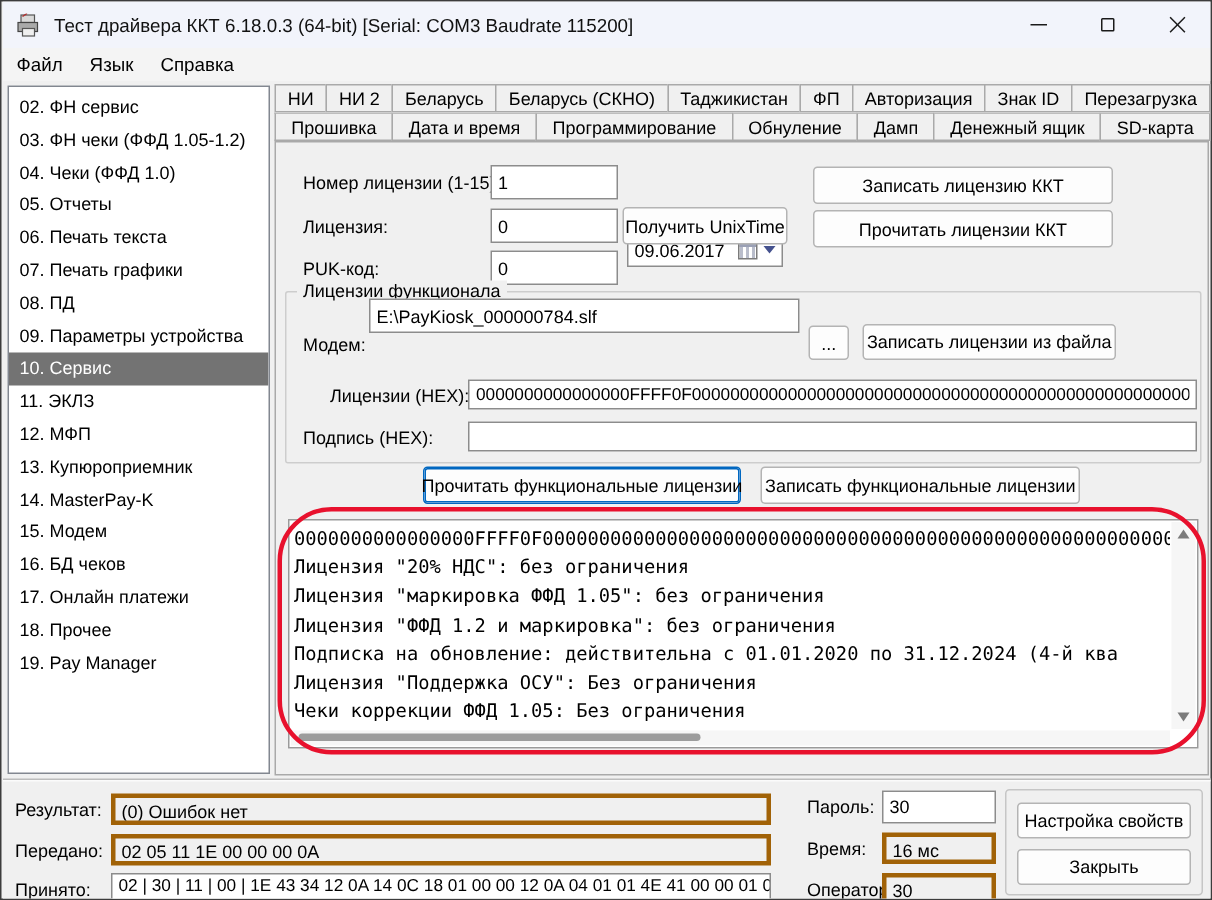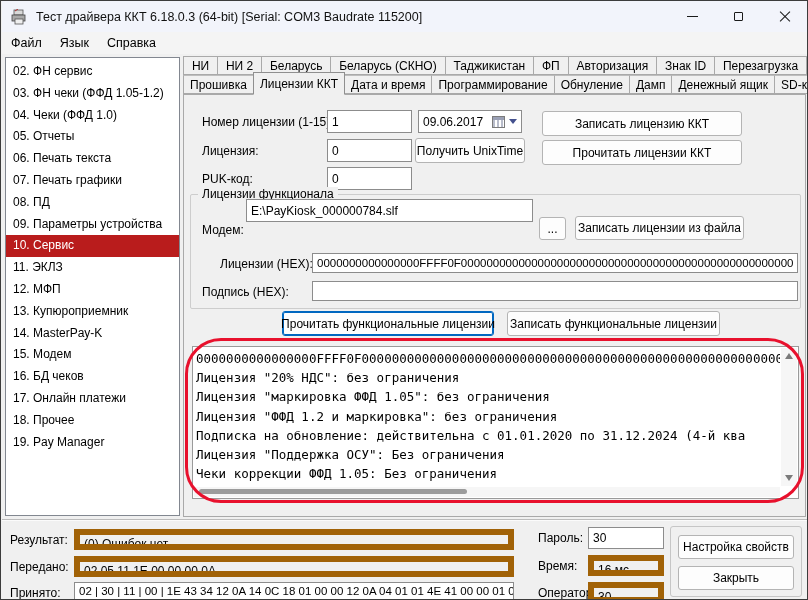--- a/index.html
+++ b/index.html
@@ -20,60 +20,60 @@
   .glyph-close::before { transform:rotate(45deg); }
   .glyph-close::after { transform:rotate(-45deg); }
 
   
   .menubar { position:absolute; left:1px; top:31px; width:805px; height:22px; background:#f4f4f4; display:flex; align-items:center; font-size:12.5px; }
   .menuitem { padding:2px 9px; }
 
   
   .sidebar { position:absolute; left:4px; top:56px; width:175px; height:459px; background:#fff; border:1px solid #828790; overflow:hidden; padding-top:3px; }
   .sideitem { height:21.8px; line-height:21.8px; padding-left:7px; white-space:nowrap; }
-  .sideitem.sel { background:#b91c1c; color:#fff; }
+  .sideitem.sel { background:#737373; color:#fff; }
 
   
   .tabstrip { position:absolute; left:182px; top:55px; width:623px; height:38px; }
   .tabrow { display:flex; height:19px; }
   .tab { flex:1 1 auto; text-align:center; padding:2px 6px 0 6px; background:#f0f0f0; border:1px solid #a9a9a9; margin-right:-1px; white-space:nowrap; font-size:12px; }
   .tabrow2 .tab { border-top-color:#bdbdbd; }
   .tab.sel { position:relative; z-index:3; margin-top:-3px; padding-top:4px; height:23px; background:#f0f0f0; border:1px solid #8f8f8f; border-bottom:1px solid #f0f0f0; }
 
   
   .content { position:absolute; left:182px; top:93px; width:623px; height:423px; background:#f0f0f0; border:1px solid #a9a9a9; }
   .lbl { position:absolute; white-space:nowrap; }
   .field, input.field { position:absolute; background:#fff; border:1px solid #8c8c8c; font-family:"Liberation Sans",sans-serif; font-size:12px; padding:2px 4px; white-space:nowrap; overflow:hidden; }
   .btn { position:absolute; background:#fdfdfd; border:1px solid #b4b4b4; border-radius:3px; display:flex; align-items:center; justify-content:center; font-size:12px; white-space:nowrap; }
   .btn.focus { border:1px solid #0067c0; box-shadow:inset 0 0 0 1px #0067c0; }
   .groupbox { position:absolute; left:6px; top:99px; width:611px; height:115px; border:1px solid #cdcdcd; border-radius:2px; }
   .legend { position:absolute; left:14px; top:92px; background:#f0f0f0; padding:0 4px; }
 
-  .datefield { display:flex; align-items:center; }
+  .datefield { display:flex; align-items:center;margin-top:45px; }
   .datefield .txt { flex:1; }
   .calicon { width:13px; height:12px; margin-right:4px; border:1px solid #7b7b7b; background:
       linear-gradient(#9aa0b5 0 3px, transparent 3px),
       repeating-linear-gradient(90deg,#b9bdcb 0 2px, #fff 2px 4px); }
   .ddarrow { width:0; height:0; border-left:4px solid transparent; border-right:4px solid transparent; border-top:5px solid #44518e; }
 
   
   .memo { position:absolute; left:8px; top:251px; width:607px; height:153px; background:#fff; border:1px solid #9a9a9a; }
   .memotext { position:absolute; left:3px; top:2px; right:18px; bottom:12px; overflow:hidden; font-family:"DejaVu Sans Mono", monospace; font-size:12.5px; line-height:19.2px; white-space:pre; }
   .vscroll { position:absolute; right:1px; top:1px; width:16px; bottom:12px; background:#f6f6f6; }
   .sarrow { position:absolute; left:4px; width:0; height:0; border-left:4px solid transparent; border-right:4px solid transparent; }
   .sarrow.up { top:5px; border-bottom:6px solid #7b7b7b; }
   .sarrow.down { bottom:5px; border-top:6px solid #7b7b7b; }
   .hscroll { position:absolute; left:1px; right:18px; bottom:1px; height:10px; background:#f6f6f6; }
   .hthumb { position:absolute; left:5px; top:2px; width:268px; height:5px; background:#9c9c9c; border-radius:3px; }
 
   .annotation { position:absolute; left:1px; top:243px; width:619px; height:165px; border:3px solid #e8112d; border-radius:36px; pointer-events:none; z-index:6; }
 
   
   .bottom { position:absolute; left:1px; top:518px; width:806px; height:81px; background:#f0f0f0; border-top:1px solid #bcbcbc; box-shadow:inset 0 1px 0 #fbfbfb; }
-  .ro { background:#f0f0f0; border:6px solid #a16207; }
+  .ro { background:#f0f0f0; border:3px solid #a16207; }
   .btngroup { position:absolute; left:668px; top:6px; width:132px; height:71px; border:1px solid #c6c6c6; border-radius:3px; }
 </style>
 </head>
 <body>
 
 <div class="win">
 
   <div class="titlebar">
     <svg class="appicon" viewBox="0 0 16 16">
       <rect x="3" y="1" width="9" height="5" fill="#d9d9d9" stroke="#555" stroke-width="0.8"></rect>
@@ -129,21 +129,20 @@
       <div class="tab">Беларусь</div>
       <div class="tab">Беларусь (СКНО)</div>
       <div class="tab">Таджикистан</div>
       <div class="tab">ФП</div>
       <div class="tab">Авторизация</div>
       <div class="tab">Знак ID</div>
       <div class="tab">Перезагрузка</div>
     </div>
     <div class="tabrow tabrow2">
       <div class="tab">Прошивка</div>
-      <div class="tab sel">Лицензии ККТ</div>
       <div class="tab">Дата и время</div>
       <div class="tab">Программирование</div>
       <div class="tab">Обнуление</div>
       <div class="tab">Дамп</div>
       <div class="tab">Денежный ящик</div>
       <div class="tab">SD-карта</div>
     </div>
   </div>
 
   <div class="content">

